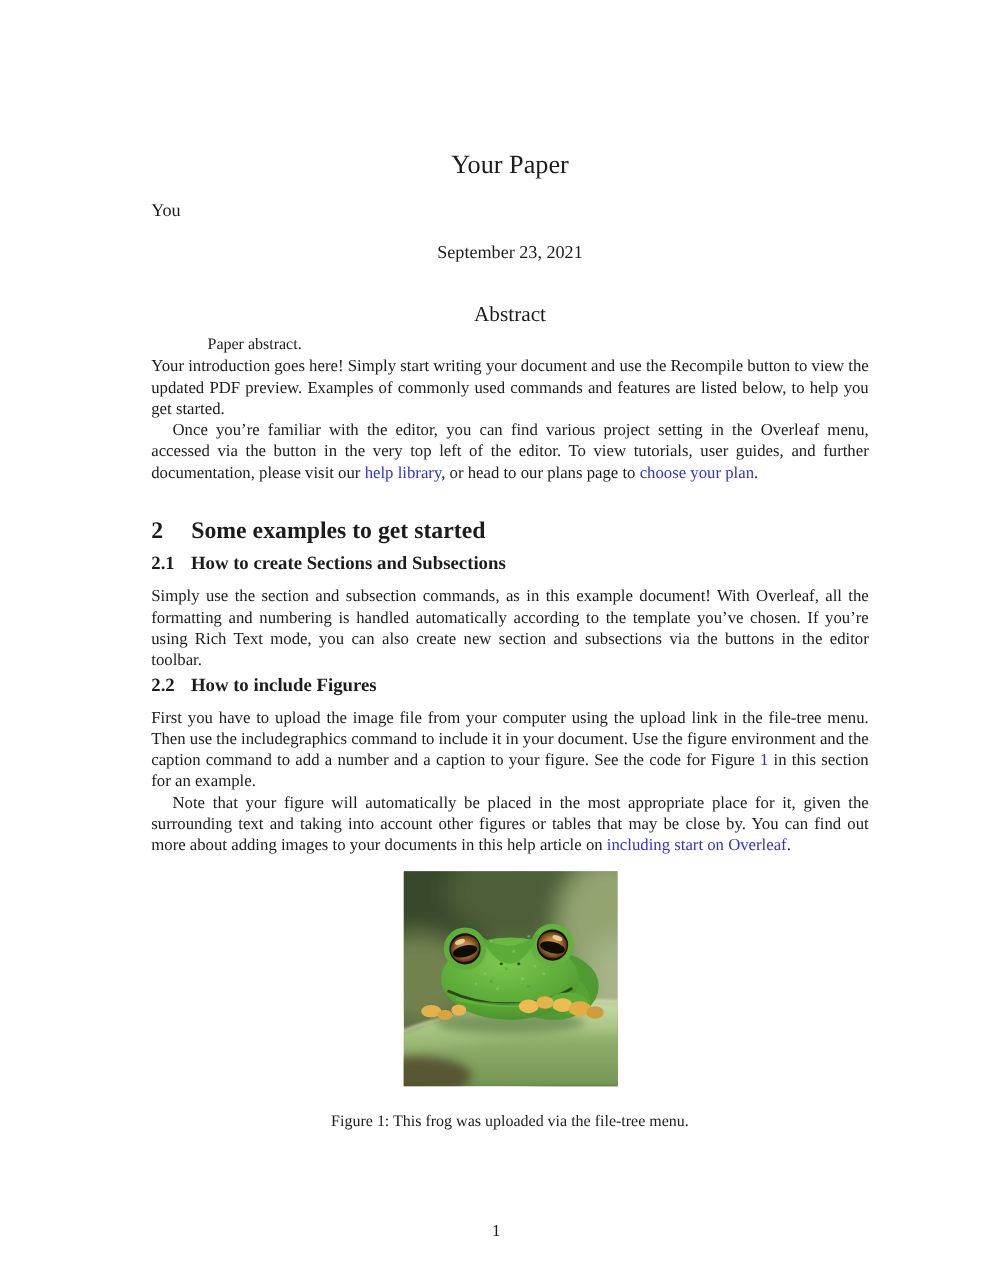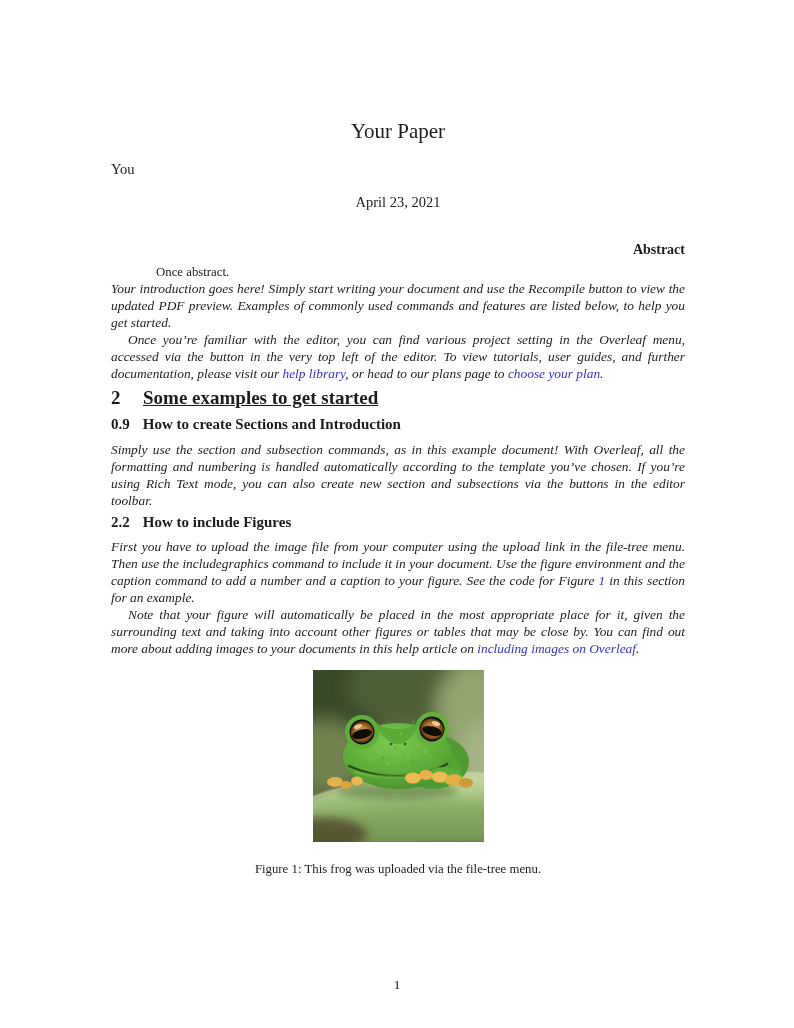--- a/index.html
+++ b/index.html
@@ -6,74 +6,74 @@
   * { box-sizing: border-box; }
   html,body { margin:0; padding:0; background:#ffffff; }
   .page {
     position: relative;
     width: 794px; height: 1028px;
     background: #ffffff;
     font-family: "Liberation Serif", "DejaVu Serif", serif;
     color: var(--text-color);
     overflow: hidden;
   }
-  .content { position:absolute; left:111px; top:0; width:574px; }
+  .content { position:absolute; left:121px; top:0; width:574px; }
 
   .title  { margin-top:119px; font-size:21px; line-height:1.2; text-align:center; font-weight:400; }
   .author { margin-top:17px;  font-size:14.5px; line-height:1.2; text-align:left; }
   .date   { margin-top:15px;  font-size:14.5px; line-height:1.2; text-align:center; }
 
-  .abstract-heading { margin-top:31px; font-size:14px; line-height:1.2; font-weight:700; text-align:right; }
+  .abstract-heading { margin-top:31px; font-size:17px; line-height:1.2; font-weight:400; text-align:center; }
   .abstract-body    { margin-top:6px; padding:0 34px; text-indent:11px; font-size:12.8px; line-height:15.4px; text-align:justify; }
 
   h2.sec   { font-size:19px; line-height:1.15; font-weight:700; margin:24px 0 9px 0; }
   h2.sec .sec-num { display:inline-block; min-width:14px; margin-right:18px; }
-  h2.sec2  { margin-top:5px; margin-bottom:6px;text-decoration:underline; }
+  h2.sec2  { margin-top:28px; margin-bottom:6px; }
   h3.subsec{ font-size:15px; line-height:1.2; font-weight:700; margin:0 0 8px 0; }
   h3.subsec .sec-num { display:inline-block; margin-right:13px; }
   h3.mt2   { margin-top:4px; margin-bottom:7px; }
 
-  p.body { font-size:13.4px; line-height:17px; margin:0; text-align:justify; hyphens:none;font-style:italic; }
+  p.body { font-size:13.4px; line-height:17px; margin:0; text-align:justify; hyphens:none; }
   p.indent { text-indent:17px; }
 
   a.link { color: var(--link-color); text-decoration:none; cursor:pointer; }
 
   .figure-block { margin-top:13px; text-align:center; }
   .figure-img { display:inline-block; width:171px; height:172px; line-height:0; }
   .figure-caption { margin-top:16px; font-size:12.8px; line-height:15px; text-align:center; }
 
   .page-number { position:absolute; left:0; right:0; top:977px; text-align:center; font-size:13.4px; }
 </style>
 </head>
 <body>
 
 <div class="page">
   <div class="content">
 
     <div class="title">Your Paper</div>
     <div class="author">You</div>
-    <div class="date">April 23, 2021</div>
+    <div class="date">September 23, 2021</div>
 
     <div class="abstract-heading">Abstract</div>
-    <div class="abstract-body">Once abstract.</div>
+    <div class="abstract-body">Paper abstract.</div>
 
 
     <p class="body">Your introduction goes here! Simply start writing your document and use the Recompile button to view the updated PDF preview. Examples of commonly used commands and features are listed below, to help you get started.</p>
     <p class="body indent"><span>Once you’re familiar with the editor, you can find various project setting in the Overleaf menu, accessed via the button in the very top left of the editor. To view tutorials, user guides, and further documentation, please visit our </span><a class="link">help library</a><span>, or head to our plans page to </span><a class="link">choose your plan</a><span>.</span></p>
 
     <h2 class="sec sec2"><span class="sec-num">2</span><span>Some examples to get started</span></h2>
 
-    <h3 class="subsec"><span class="sec-num">0.9</span><span>How to create Sections and Introduction</span></h3>
+    <h3 class="subsec"><span class="sec-num">2.1</span><span>How to create Sections and Subsections</span></h3>
 
     <p class="body">Simply use the section and subsection commands, as in this example document! With Overleaf, all the formatting and numbering is handled automatically according to the template you’ve chosen. If you’re using Rich Text mode, you can also create new section and subsections via the buttons in the editor toolbar.</p>
 
     <h3 class="subsec mt2"><span class="sec-num">2.2</span><span>How to include Figures</span></h3>
 
     <p class="body"><span>First you have to upload the image file from your computer using the upload link in the file-tree menu. Then use the includegraphics command to include it in your document. Use the figure environment and the caption command to add a number and a caption to your figure. See the code for Figure </span><a class="link">1</a><span> in this section for an example.</span></p>
-    <p class="body indent"><span>Note that your figure will automatically be placed in the most appropriate place for it, given the surrounding text and taking into account other figures or tables that may be close by. You can find out more about adding images to your documents in this help article on </span><a class="link">including images on Overleaf</a><span>.</span></p>
+    <p class="body indent"><span>Note that your figure will automatically be placed in the most appropriate place for it, given the surrounding text and taking into account other figures or tables that may be close by. You can find out more about adding images to your documents in this help article on </span><a class="link">including start on Overleaf</a><span>.</span></p>
 
     <div class="figure-block">
       <span class="figure-img">
         <svg viewBox="0 0 171 172" width="171" height="172" xmlns="http://www.w3.org/2000/svg">
           <defs>
             <linearGradient id="bgGrad" x1="0" y1="0" x2="1" y2="1">
               <stop offset="0" stop-color="#55623c"></stop>
               <stop offset="1" stop-color="#66794a"></stop>
             </linearGradient>
             <linearGradient id="branchGrad" x1="0" y1="0" x2="0" y2="1">

